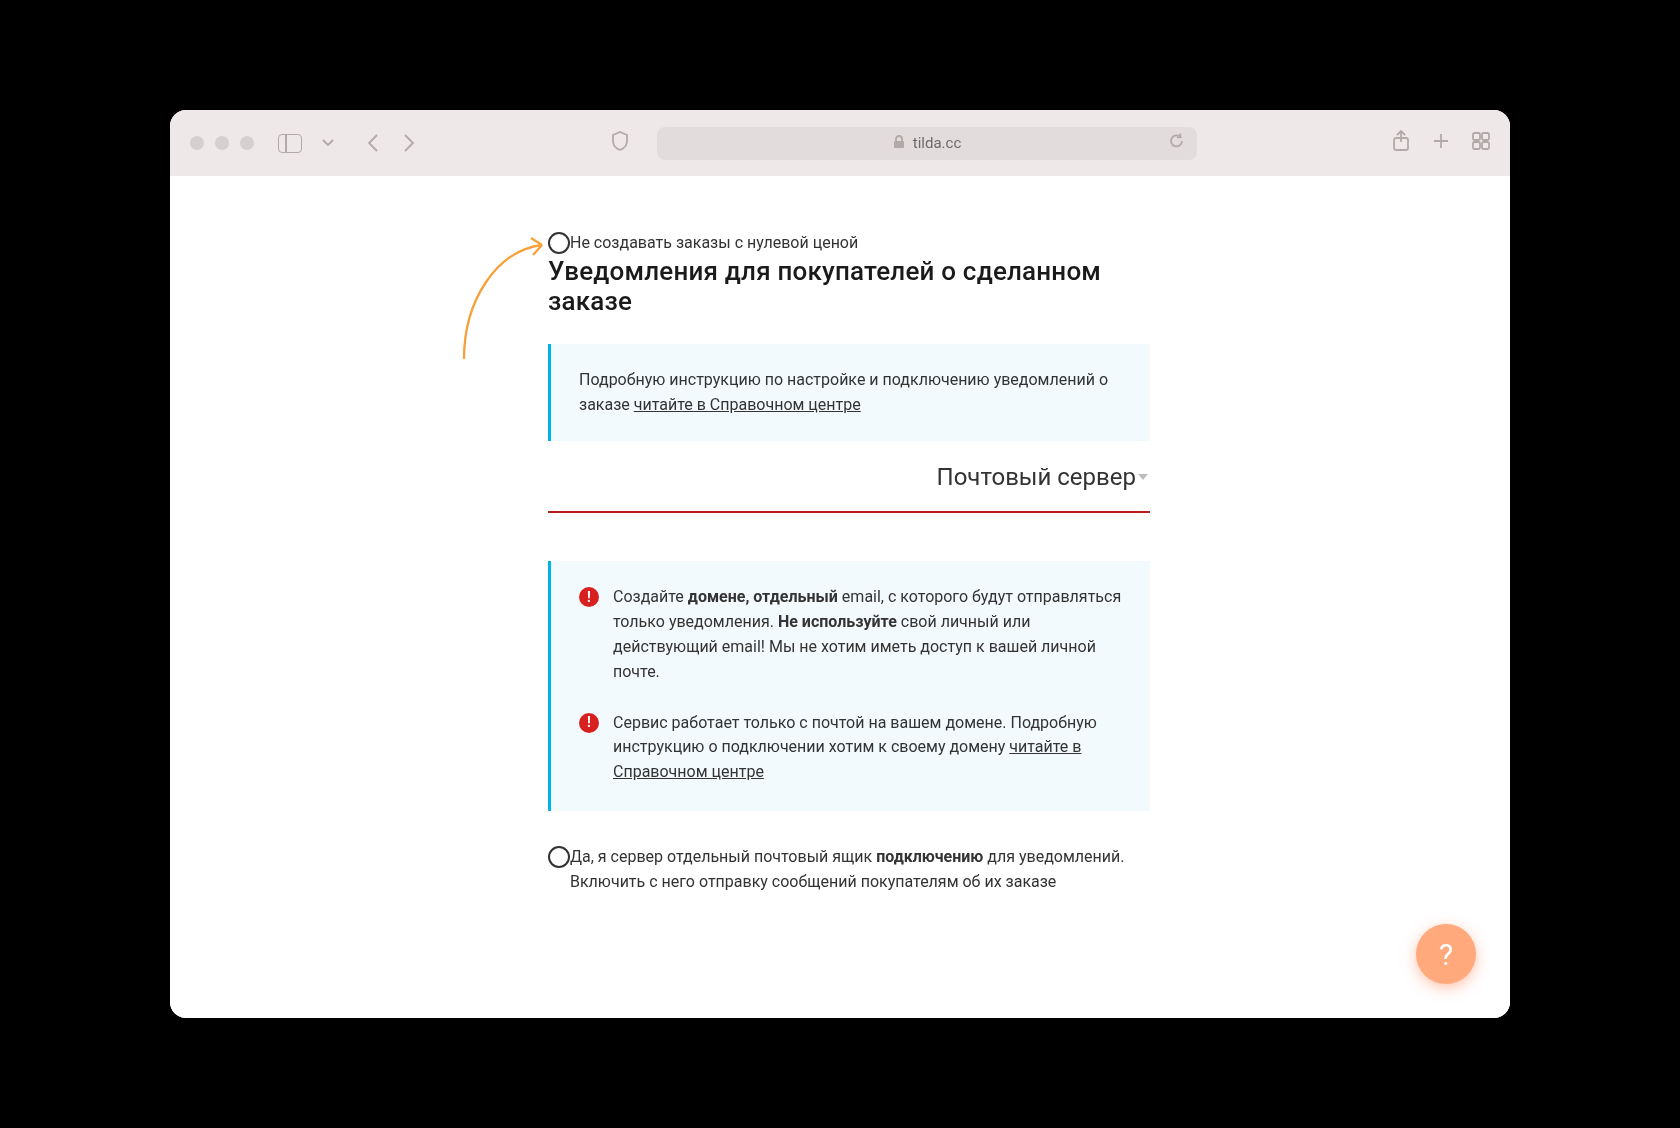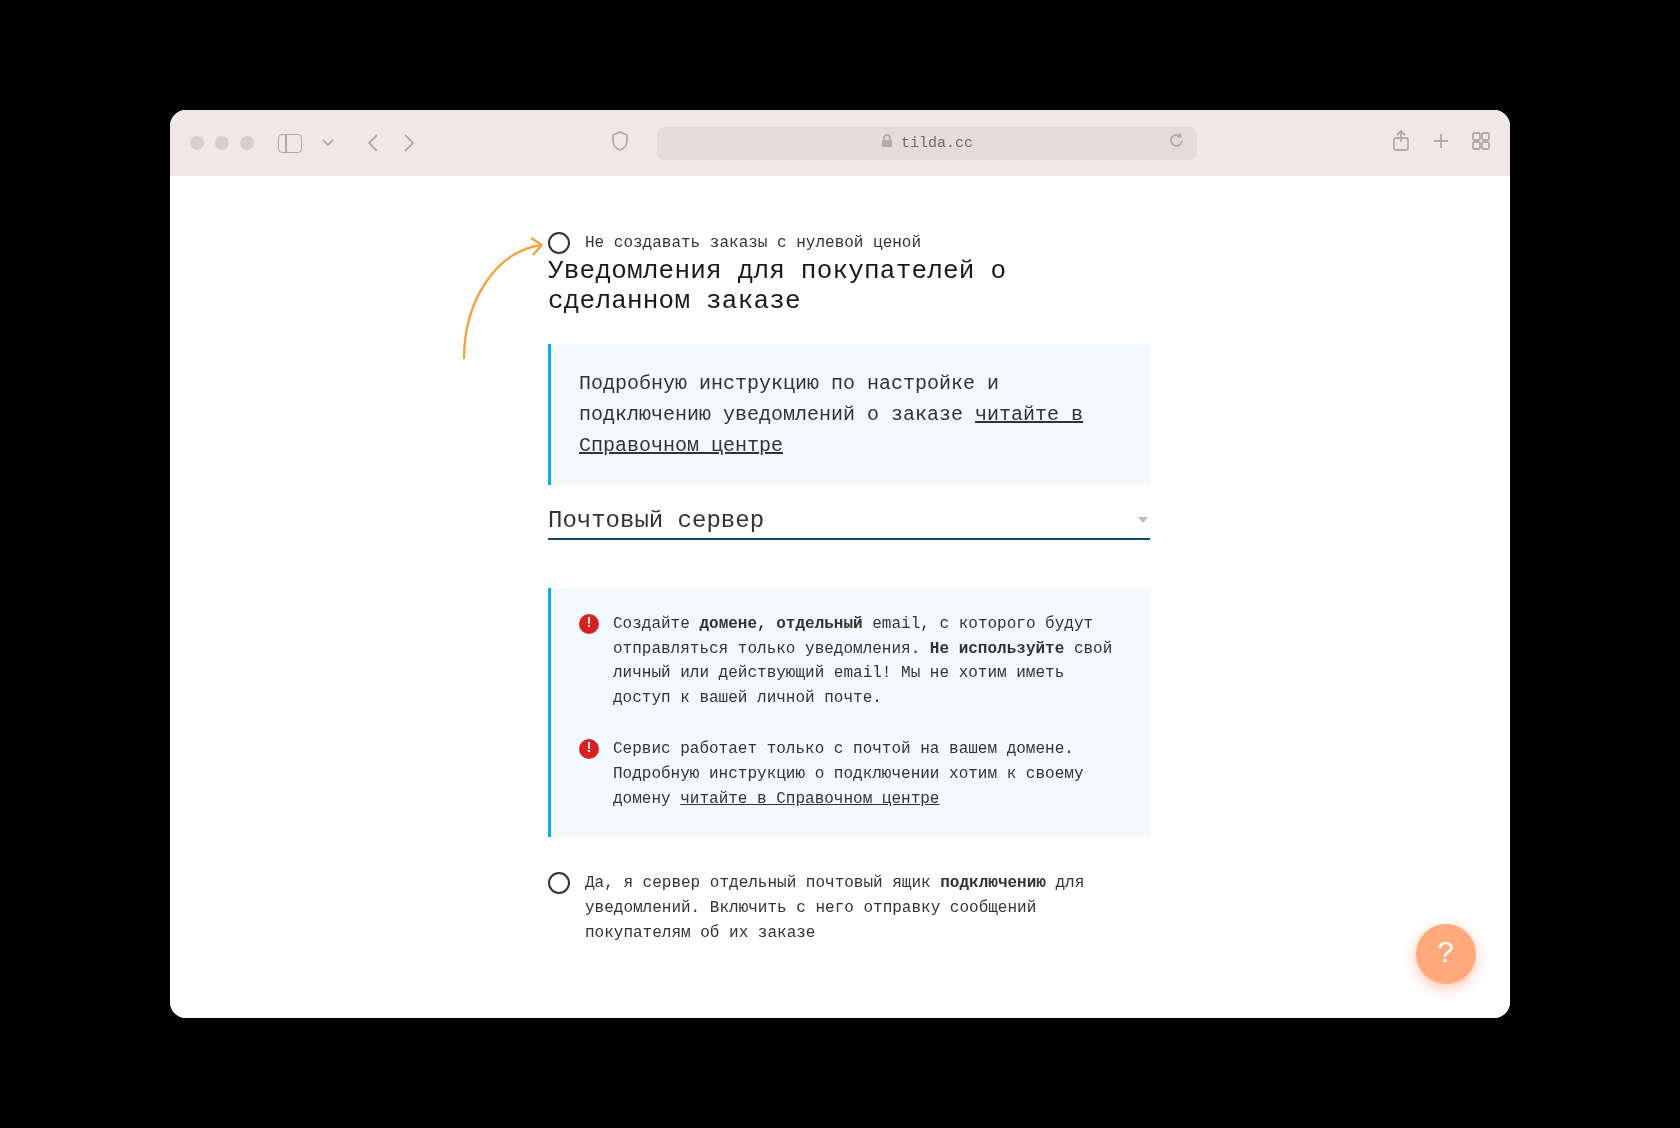--- a/index.html
+++ b/index.html
@@ -16,21 +16,20 @@
     padding:40px 170px;
   }
   .window{
     width:1492px;
     height:908px;
     background:#fff;
     border-radius:16px;
     overflow:hidden;
     position:relative;
     box-shadow:0 10px 40px rgba(0,0,0,.4);
-    font-family:Liberation Mono, monospace;
   }
   
   .chrome{
     height:66px;
     background:#eee8e8;
     display:flex;
     align-items:center;
     padding:0 20px;
     gap:14px;
   }
@@ -80,56 +79,56 @@
   
   .arrow{
     position:absolute;
     left:286px;
     top:55px;
     width:100px;
     height:130px;
     pointer-events:none;
   }
 
-  .check-row{display:flex;align-items:flex-start;gap:15px;font-size:16px;line-height:1.55;color:#333;}
+  .check-row{display:flex;align-items:flex-start;gap:0;font-size:16px;line-height:1.55;color:#333;}
   .check-circle{
     flex:0 0 22px;width:22px;height:22px;border:2px solid #333;border-radius:50%;background:#fff;
     margin-top:1px;
   }
 
   h2.section-title{
     font-size:26px;
     font-weight:500;
     color:#1a1a1a;
     margin-bottom:28px;
     letter-spacing:.2px;
   }
 
   .info-box{
     background:#f3fafd;
     border-left:3px solid #00b4e6;
     padding:24px 28px;
-    font-size:20px;
+    font-size:16px;
     line-height:1.55;
     color:#333;
   }
   .info-box a{color:#333;text-decoration:underline;}
 
   .field-label{
     margin-top:32px;
     font-size:13px;
     letter-spacing:1.2px;
     color:#8c8c8c;
     text-transform:uppercase;
   }
   .select-wrap{
     margin-top:14px;
-    border-bottom:2px solid #0c4a6e;
-    padding:8px 0 4px 0;
-    display:flex;align-items:center;justify-content:space-between;
+    border-bottom:2px solid #b91c1c;
+    padding:8px 0 20px 0;
+    display:flex;align-items:center;justify-content:flex-end;
     cursor:pointer;
   }
   .select-value{font-size:24px;color:#333;font-weight:400;}
   .select-caret svg{display:block;}
 
   .warn-box{
     margin-top:48px;
     background:#f3fafd;
     border-left:3px solid #00b4e6;
     padding:24px 28px 26px 28px;

